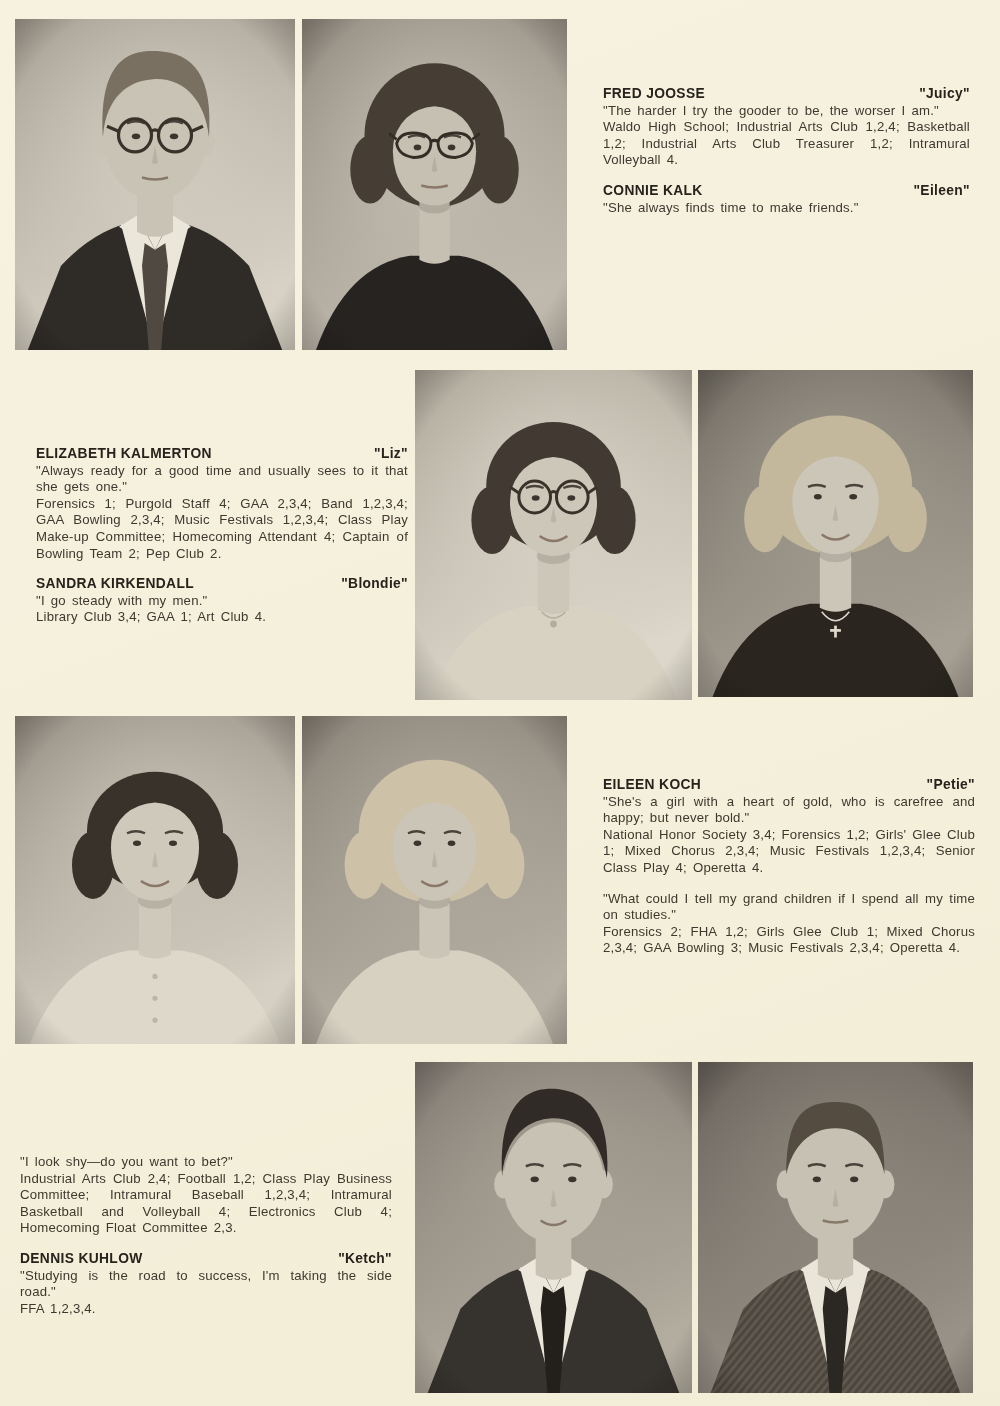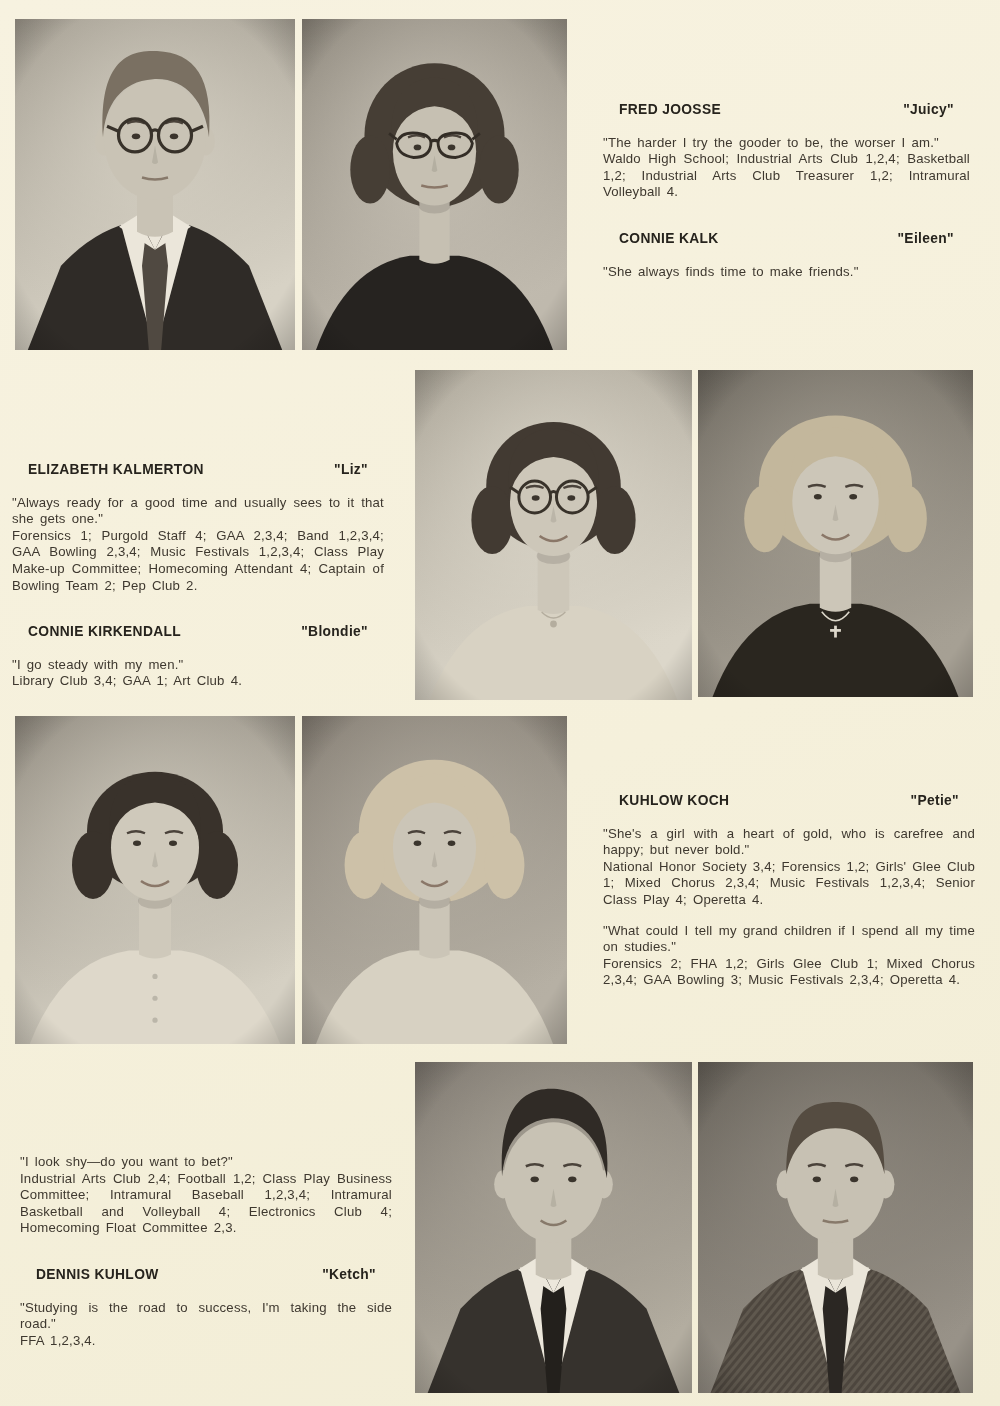--- a/index.html
+++ b/index.html
@@ -14,27 +14,27 @@
   .p2{left:302px;top:19px;width:265px;height:331px}
   .p3{left:415px;top:370px;width:277px;height:330px}
   .p4{left:698px;top:370px;width:275px;height:327px}
   .p5{left:15px;top:716px;width:280px;height:328px}
   .p6{left:302px;top:716px;width:265px;height:328px}
   .p7{left:415px;top:1062px;width:277px;height:331px}
   .p8{left:698px;top:1062px;width:275px;height:331px}
 
   .tblock{position:absolute;color:#3e382f;}
   .t1{left:603px;top:86px;width:367px}
-  .t2{left:12px;top:446px;width:372px}
+  .t2{left:36px;top:446px;width:372px}
   .t3{left:603px;top:777px;width:372px}
   .t4{left:20px;top:1154px;width:372px}
   .entry + .entry{margin-top:14px;}
   .erow{display:flex;justify-content:space-between;align-items:baseline;}
   .ename,.enick{
-    margin:16px;font-size:13.8px;font-weight:700;color:#26231d;
+    margin:0;font-size:13.8px;font-weight:700;color:#26231d;
     letter-spacing:.35px;line-height:16.6px;white-space:nowrap;
   }
   .equote,.eacts{
     margin:0;font-size:13.2px;line-height:16.6px;text-align:justify;
     word-spacing:2.2px;letter-spacing:.2px;color:#3e382f;
   }
 </style>
 </head>
 <body>
 
@@ -393,32 +393,32 @@
     <article class="entry">
       <header class="erow">
         <h3 class="ename">ELIZABETH KALMERTON</h3>
         <span class="enick">"Liz"</span>
       </header>
       <p class="equote">"Always ready for a good time and usually sees to it that she gets one."</p>
       <p class="eacts">Forensics 1; Purgold Staff 4; GAA 2,3,4; Band 1,2,3,4; GAA Bowling 2,3,4; Music Festivals 1,2,3,4; Class Play Make-up Committee; Homecoming Attendant 4; Captain of Bowling Team 2; Pep Club 2.</p>
     </article>
     <article class="entry">
       <header class="erow">
-        <h3 class="ename">CONNIE KIRKENDALL</h3>
+        <h3 class="ename">SANDRA KIRKENDALL</h3>
         <span class="enick">"Blondie"</span>
       </header>
       <p class="equote">"I go steady with my men."</p>
       <p class="eacts">Library Club 3,4; GAA 1; Art Club 4.</p>
     </article>
   </section>
 
   <section class="tblock t3">
     <article class="entry">
       <header class="erow">
-        <h3 class="ename">KUHLOW KOCH</h3>
+        <h3 class="ename">EILEEN KOCH</h3>
         <span class="enick">"Petie"</span>
       </header>
       <p class="equote">"She's a girl with a heart of gold, who is carefree and happy; but never bold."</p>
       <p class="eacts">National Honor Society 3,4; Forensics 1,2; Girls' Glee Club 1; Mixed Chorus 2,3,4; Music Festivals 1,2,3,4; Senior Class Play 4; Operetta 4.</p>
     </article>
     <article class="entry">
       <p class="equote">"What could I tell my grand children if I spend all my time on studies."</p>
       <p class="eacts">Forensics 2; FHA 1,2; Girls Glee Club 1; Mixed Chorus 2,3,4; GAA Bowling 3; Music Festivals 2,3,4; Operetta 4.</p>
     </article>
   </section>

